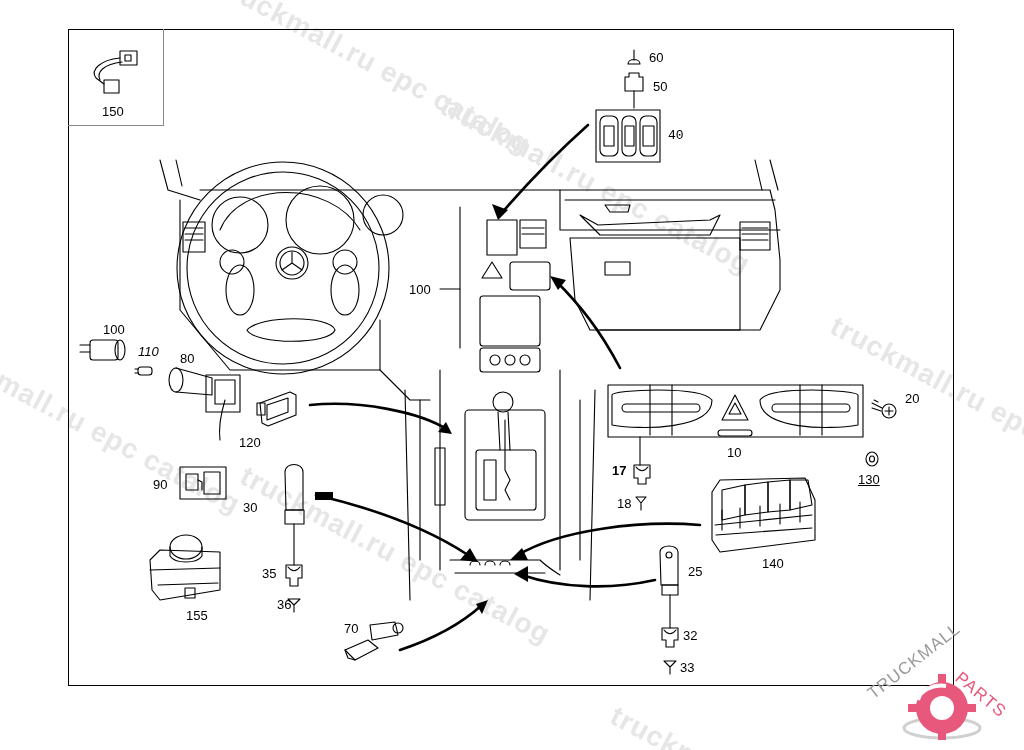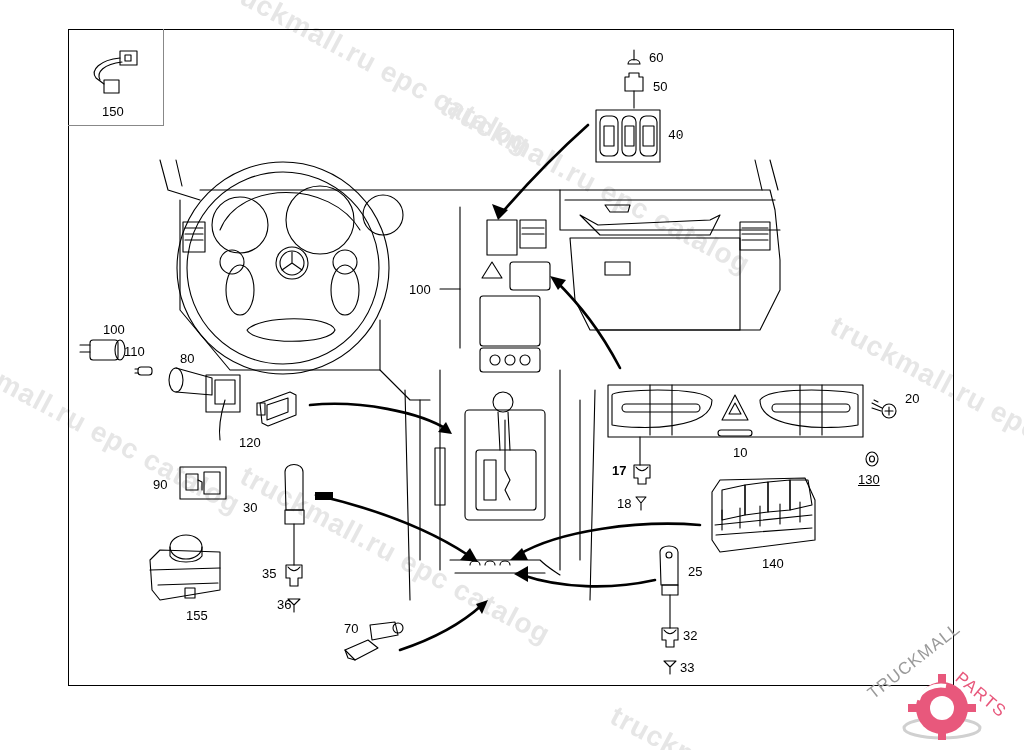--- a/index.html
+++ b/index.html
@@ -258,31 +258,31 @@
     </g>
     <rect x="315" y="492" width="18" height="8" fill="#000" stroke="none"></rect>
   </svg>
 
   <span class="callout" style="left:102px;top:105px;">150</span>
   <span class="callout" style="left:649px;top:51px;">60</span>
   <span class="callout" style="left:653px;top:80px;">50</span>
   <span class="callout" style="left:668px;top:129px;font-family:Liberation Mono, monospace;">40</span>
   <span class="callout" style="left:409px;top:283px;">100</span>
   <span class="callout" style="left:103px;top:323px;">100</span>
-  <span class="callout" style="left:124px;top:345px;">110</span>
+  <span class="callout" style="left:138px;top:345px;font-style:italic;">110</span>
   <span class="callout" style="left:180px;top:352px;">80</span>
   <span class="callout" style="left:239px;top:436px;">120</span>
   <span class="callout" style="left:153px;top:478px;">90</span>
   <span class="callout" style="left:243px;top:501px;">30</span>
   <span class="callout" style="left:262px;top:567px;">35</span>
   <span class="callout" style="left:277px;top:598px;">36</span>
   <span class="callout" style="left:186px;top:609px;text-align:center;">155</span>
   <span class="callout" style="left:344px;top:622px;">70</span>
   <span class="callout" style="left:905px;top:392px;">20</span>
-  <span class="callout" style="left:727px;top:446px;margin-left:6px;">10</span>
+  <span class="callout" style="left:727px;top:446px;">10</span>
   <span class="callout" style="left:612px;top:464px;font-weight:bold;">17</span>
   <span class="callout" style="left:617px;top:497px;">18</span>
   <span class="callout" style="left:858px;top:473px;text-decoration:underline;">130</span>
   <span class="callout" style="left:762px;top:557px;">140</span>
   <span class="callout" style="left:688px;top:565px;">25</span>
   <span class="callout" style="left:683px;top:629px;">32</span>
   <span class="callout" style="left:680px;top:661px;">33</span>
 
   <div style="position:absolute;left:860px;top:660px;width:164px;height:90px;">
     <svg width="164" height="90" style="position:absolute;left:0;top:0;">

